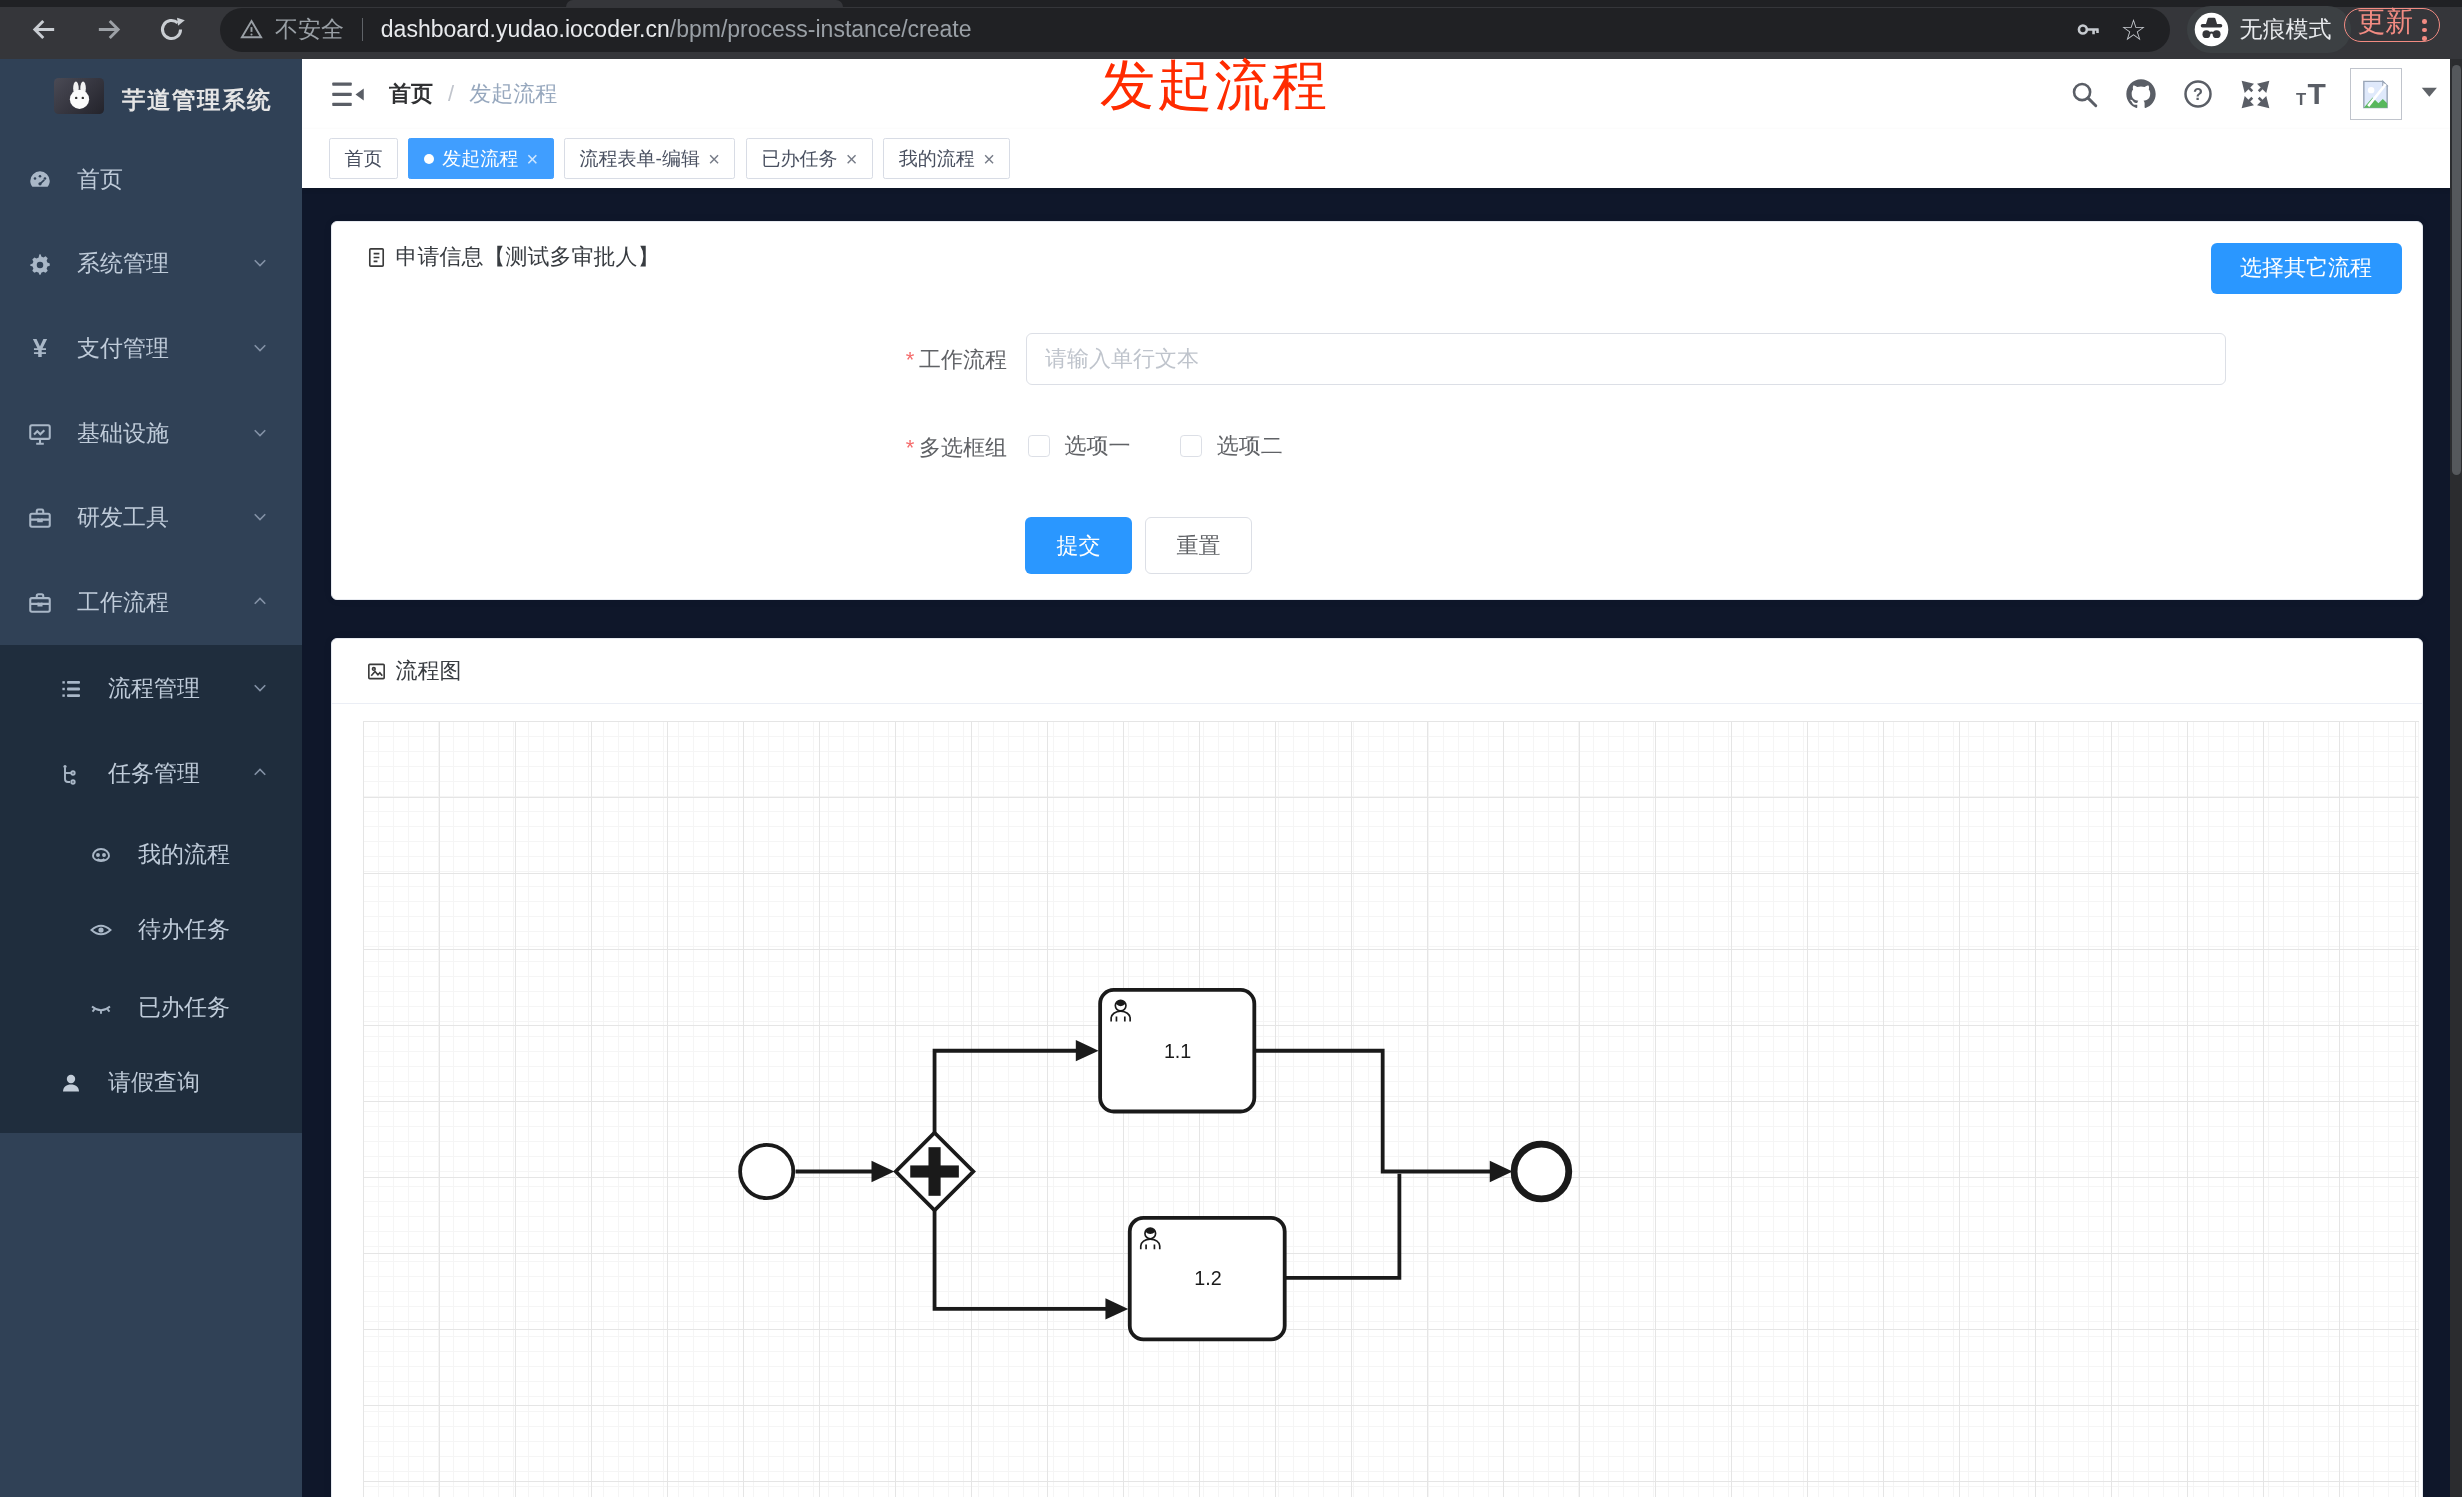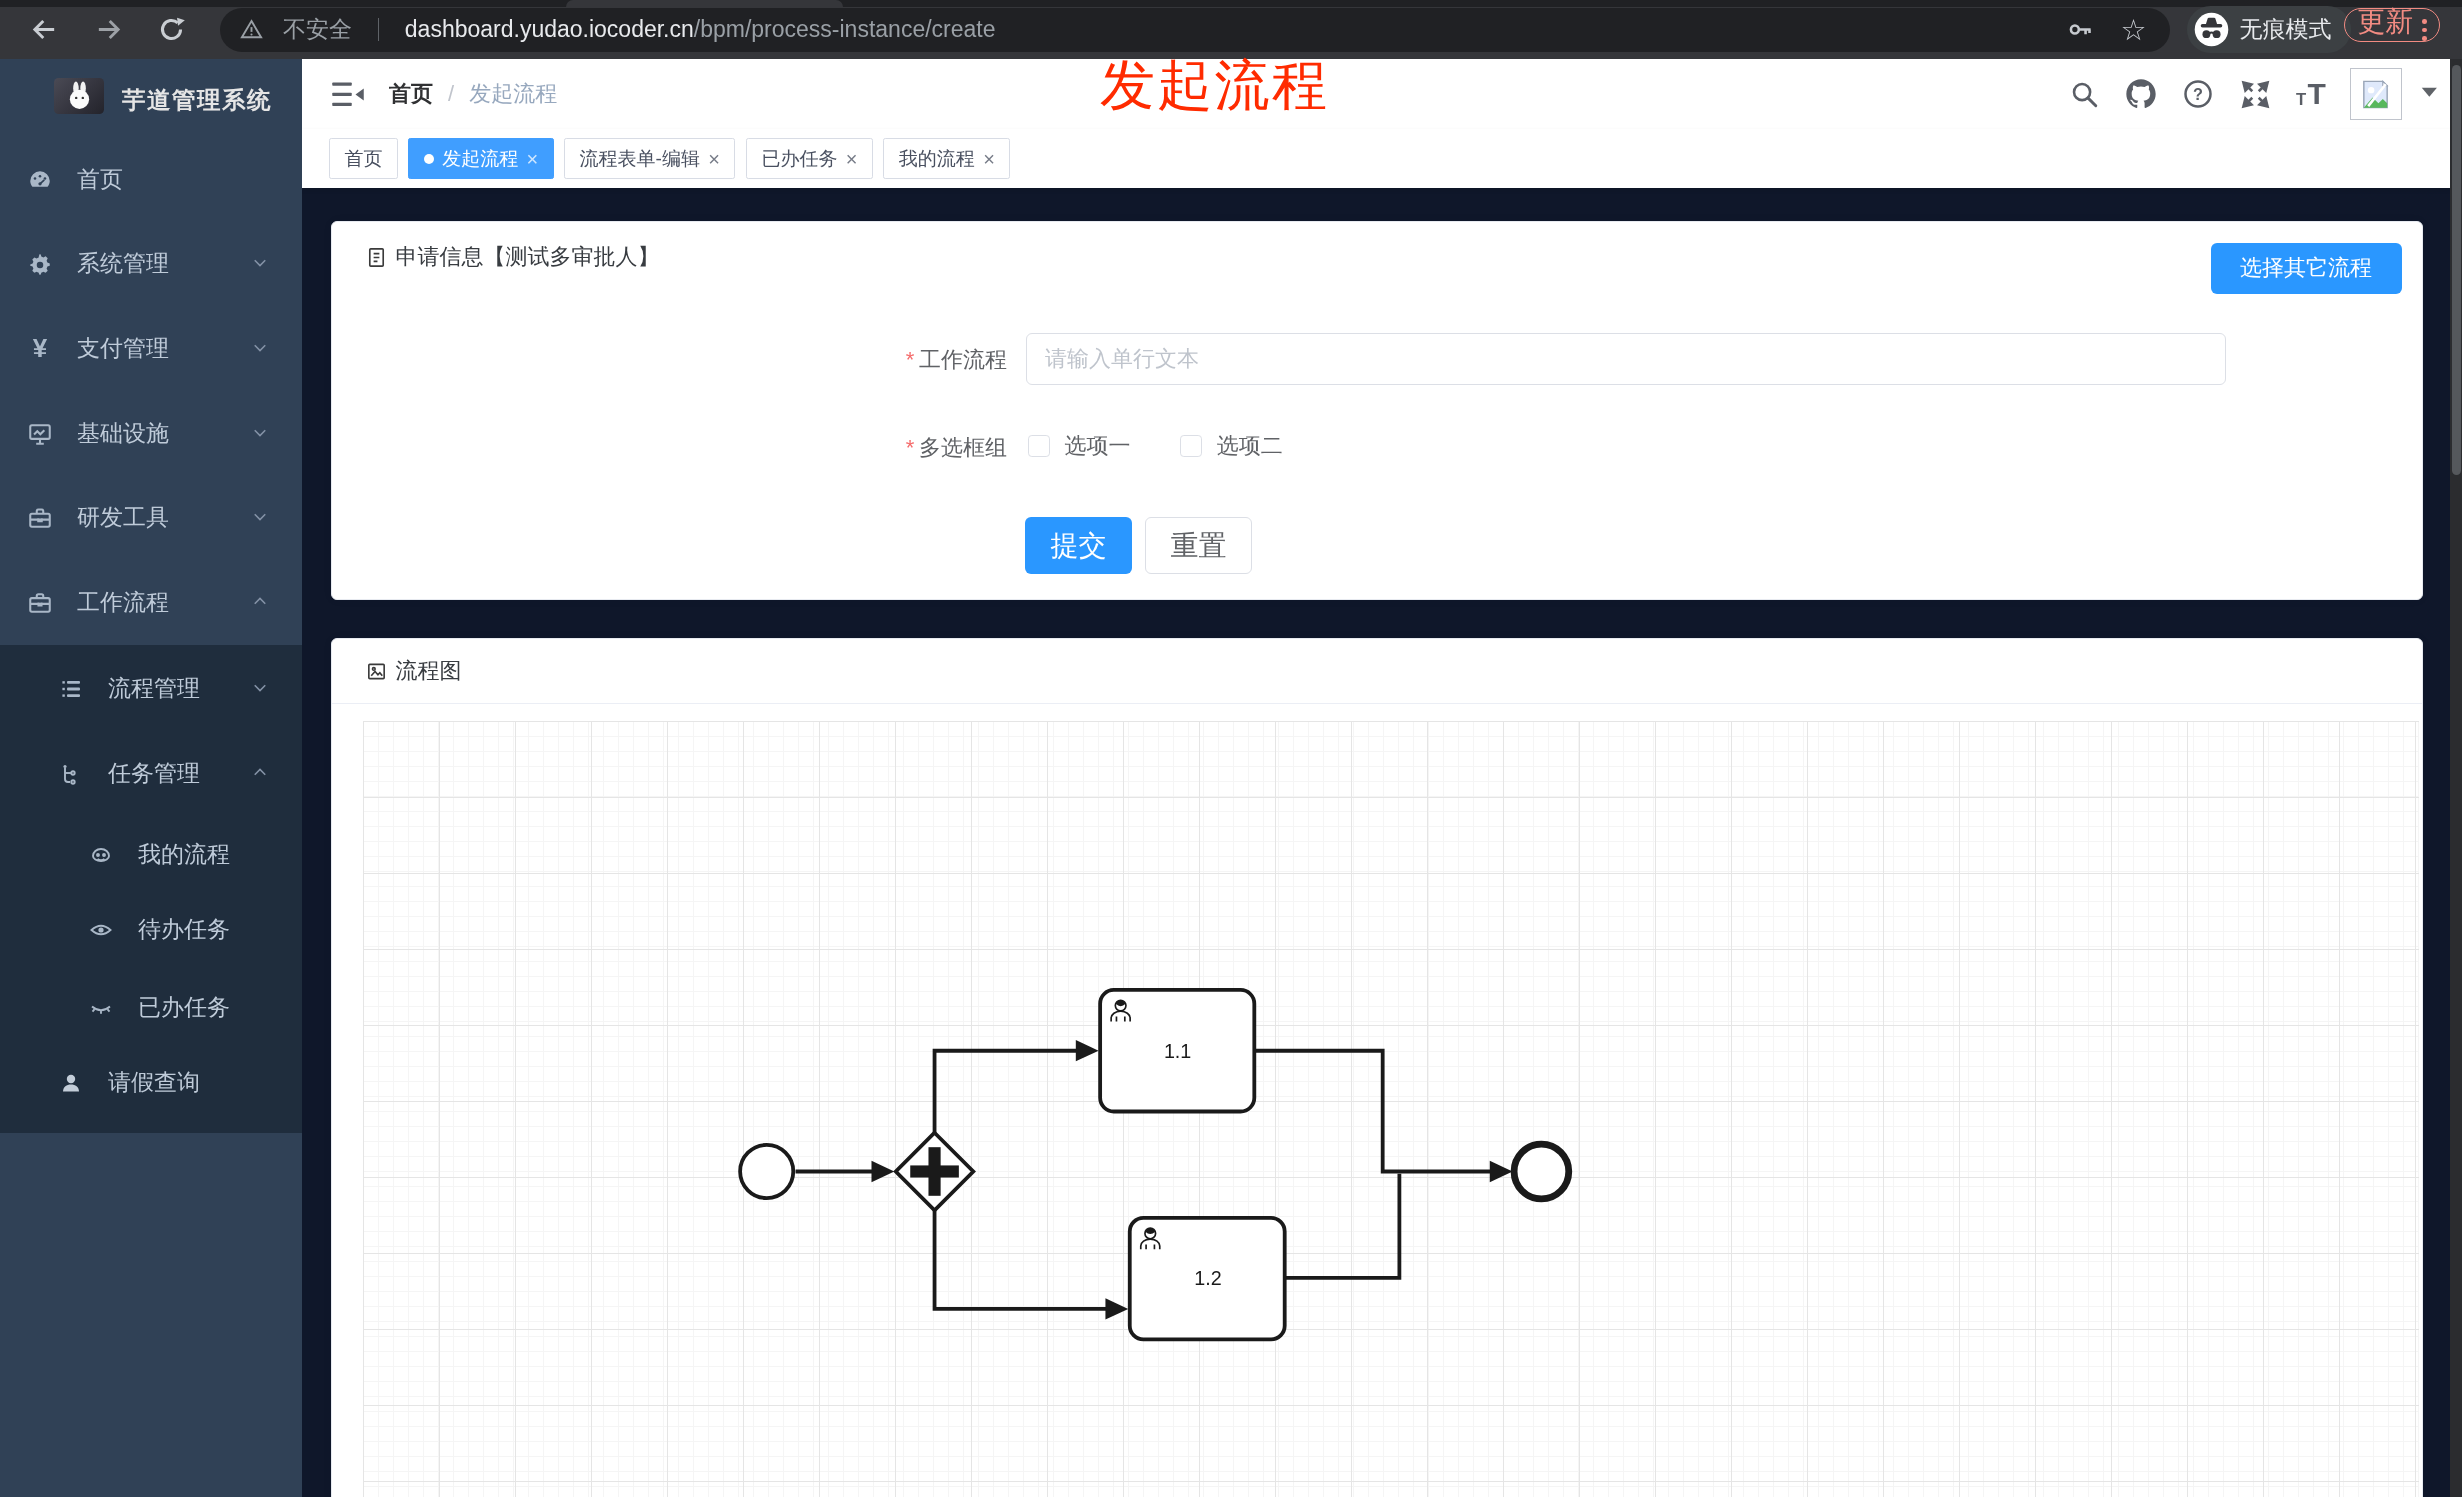--- a/index.html
+++ b/index.html
@@ -5,21 +5,21 @@
   *{margin:0;padding:0;box-sizing:border-box}
   html,body{width:2462px;height:1498px;overflow:hidden}
   body{font-family:"Liberation Sans","DejaVu Sans",sans-serif;background:#f0f2f5}
   .page{position:relative;width:2462px;height:1498px;overflow:hidden;background:#f0f2f5}
 
   
   .chrome{position:absolute;left:0;top:0;width:100%;height:59px;background:#35363a;z-index:40}
   .tabstrip{position:absolute;left:0;top:0;width:100%;height:6.8px;background:#202124}
   .tabtop{position:absolute;left:566px;top:0;width:277px;height:6.8px;background:#35363a;border-radius:10.6px 10.6px 0 0}
   .navic{position:absolute;top:11.4px;width:36px;height:36px;display:flex;align-items:center;justify-content:center}
-  .omnibox{position:absolute;left:220px;top:7.6px;width:1950px;height:44px;background:#202124;border-radius:22px;display:flex;align-items:center;font-size:23px;color:#9aa0a6;padding:0 20px;gap:20px}
+  .omnibox{position:absolute;left:220px;top:7.6px;width:1950px;height:44px;background:#202124;border-radius:22px;display:flex;align-items:center;font-size:23px;color:#9aa0a6;padding:0 20px;gap:12px}
   .omni-sep{width:0.8px;height:23px;background:#5f6368;margin:0 6px}
   .url-domain{color:#e8eaed}
   .url-path{color:#9aa0a6}
   .omni-spacer{flex:1}
   .incog{position:absolute;left:2187px;top:6px;height:47px;border-radius:23.5px;background:#3c4043;display:flex;align-items:center;gap:10.6px;padding:0 20px 0 6.8px;color:#e8eaed;font-size:23px}
   .update{position:absolute;left:2344px;top:7.6px;width:96px;height:34px;border:1.5px solid #f28b82;border-radius:22px;display:flex;align-items:flex-end;justify-content:center;gap:9px;color:#f28b82;font-size:28px}
   .dots3{display:flex;flex-direction:column;gap:3.8px}
   .dots3 i{width:4.6px;height:4.6px;border-radius:50%;background:#f28b82}
 
   
@@ -69,21 +69,21 @@
   .card1-h{position:absolute;left:33px;top:20px;display:flex;align-items:center;gap:7.6px;font-size:22px;color:#383c41}
   .pick-btn{position:absolute;right:20.5px;top:20.5px;width:191px;height:51px;background:#2a97ff;border:none;border-radius:6px;color:#fff;font-size:22px;display:flex;align-items:center;justify-content:center;cursor:pointer}
   .flabel{position:absolute;left:371px;width:304px;text-align:right;font-size:22px;color:#606266;white-space:nowrap}
   .req{color:#f56c6c;margin-right:4.6px}
   .sl-input{position:absolute;left:694px;top:111px;width:1200px;height:52px;border:0.8px solid #dcdfe6;border-radius:6px;font-size:22px;color:#303133;padding:0 18px;outline:none;background:#fff}
   .sl-input::placeholder{color:#bfc4cc}
   .cb-row{position:absolute;left:696px;top:201px;height:46px;display:flex;align-items:center}
   .cb-group{display:flex;align-items:center;margin-right:50px;cursor:pointer}
   .cb-box{width:22px;height:22px;border:0.8px solid #dcdfe6;border-radius:3.8px;background:#fff;margin-right:14.4px}
   .cb-text{font-size:22px;color:#606266}
-  .btn{border-radius:6px;font-size:28px;display:flex;align-items:center;justify-content:center;cursor:pointer}
+  .btn{border-radius:6px;font-size:22px;display:flex;align-items:center;justify-content:center;cursor:pointer}
   .btn-submit{position:absolute;left:693px;top:295px;width:107px;height:57px;background:#2a97ff;border:none;color:#fff}
   .btn-reset{position:absolute;left:813px;top:295px;width:107px;height:57px;background:#fff;border:0.8px solid #dcdfe6;color:#606266}
 
   .card2{left:29px;top:450px;width:2092px;height:866px;border-radius:6px 6px 0 0}
   .card2-h{position:absolute;left:0;top:0;right:0;height:65px;border-bottom:0.8px solid #ebeef5;display:flex;align-items:center;padding-left:33px;gap:7.6px;font-size:22px;color:#383c41}
   .bpmn-canvas{position:absolute;left:0.8px;top:66px;right:0.8px;bottom:0;background:#fff;overflow:hidden}
   .bpmn-grid{position:absolute;left:30px;top:16px;right:2.3px;bottom:0;background-color:#fff;
     background-image:
       linear-gradient(#e5e5e5 0.8px,transparent 0.8px),
       linear-gradient(90deg,#e5e5e5 0.8px,transparent 0.8px),

